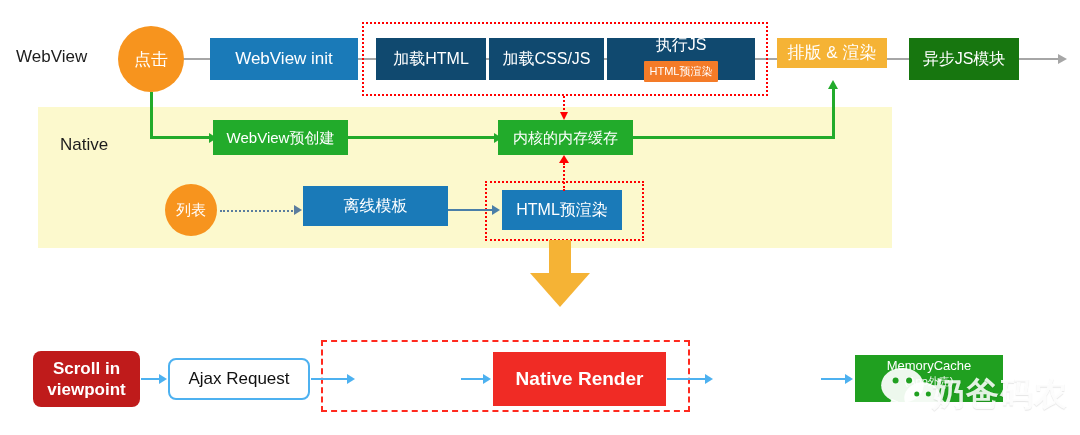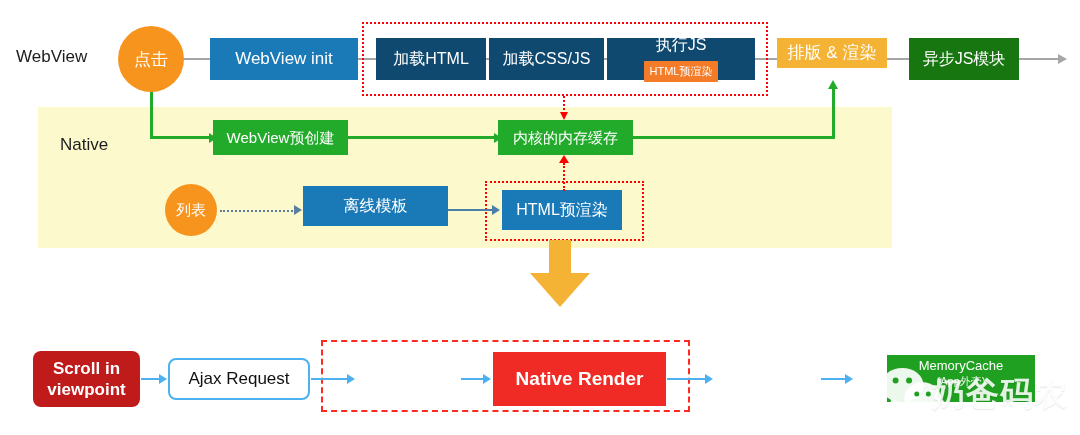--- a/index.html
+++ b/index.html
@@ -181,21 +181,21 @@
   </div>
 
 
   <div class="box" style="left:493px;top:352px;width:173px;height:54px;background:#f02b25;
               font-size:19px;font-weight:700;">
     <span>Native Render</span>
   </div>
 
 
   <div class="box" style="left:855px;top:355px;width:148px;height:47px;background:#20a020;font-size:13px;
-              justify-content:flex-start;padding-top:4px;margin-left:32px;">
+              justify-content:flex-start;padding-top:4px;">
     <span>MemoryCache</span>
     <span style="font-size:11px;opacity:.9;margin-top:1px;">(App外壳)</span>
   </div>
 
   <div class="bline" style="left:141px;top:378px;width:20px;height:2px;"></div>
   <div class="ar-right" style="left:159px;top:374px;border-left:8px solid #4db1f0;"></div>
 
   <div class="bline" style="left:311px;top:378px;width:38px;height:2px;"></div>
   <div class="ar-right" style="left:347px;top:374px;border-left:8px solid #4db1f0;"></div>
 

